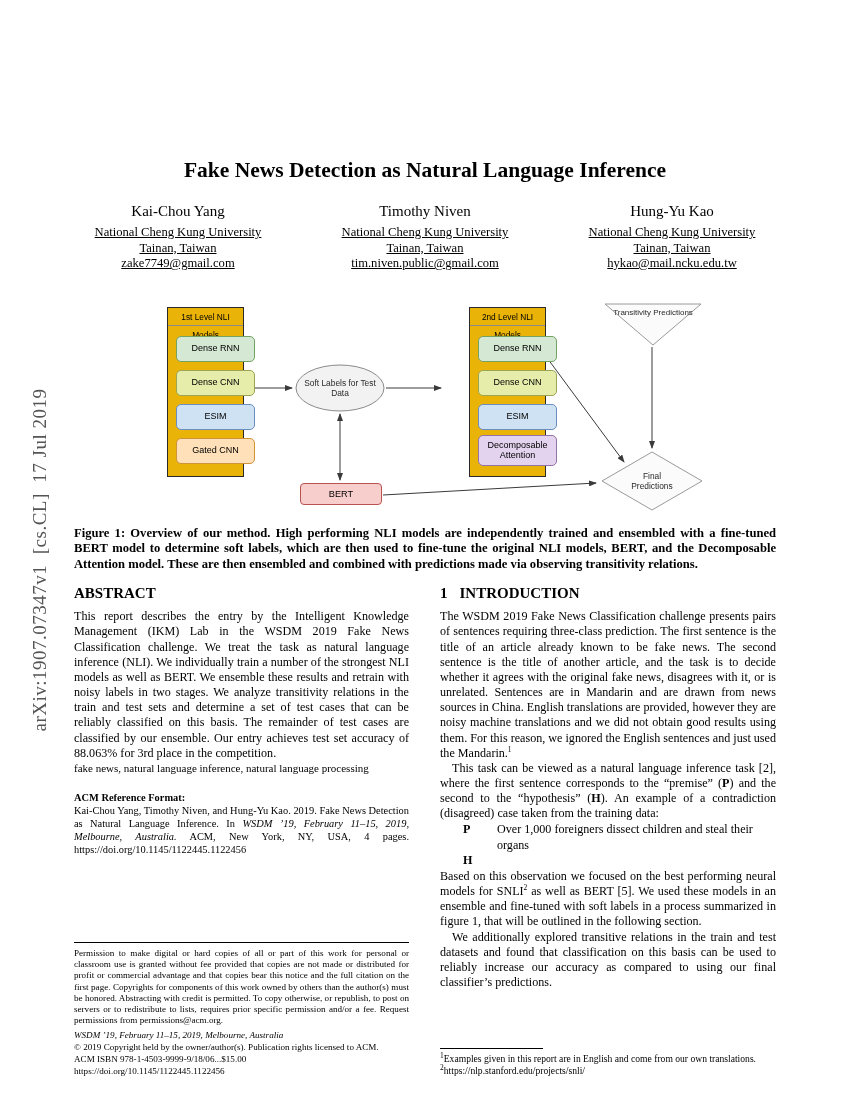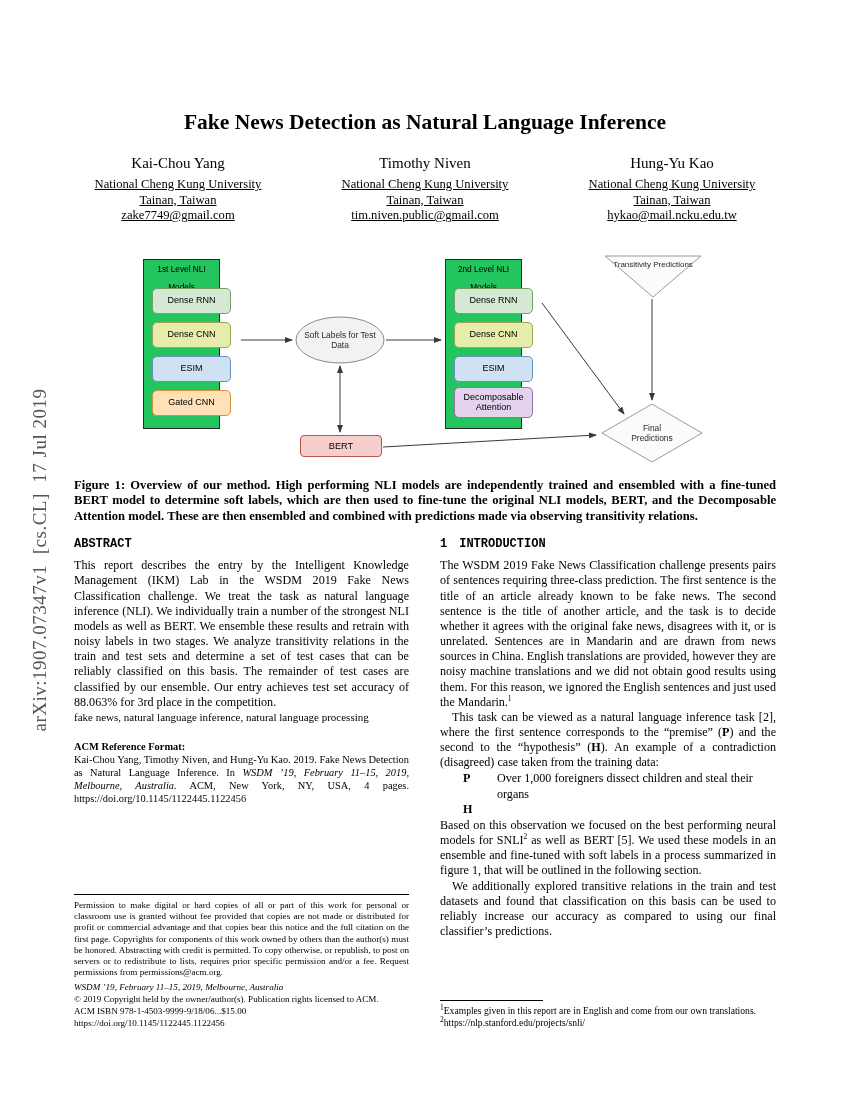--- a/index.html
+++ b/index.html
@@ -9,31 +9,31 @@
     font-family:"Liberation Serif", serif; color:#000; overflow:hidden;
   }
 
   
   .arxiv-stamp { position:absolute; left:24px; top:300px; width:32px; height:520px;
     display:flex; align-items:center; justify-content:center; }
   .arxiv-stamp span { transform:rotate(-90deg); transform-origin:center; white-space:pre;
     font-size:19px; color:#555; letter-spacing:.5px; }
 
   
-  .title { padding-top:110px; text-align:center; font-size:21.5px; font-weight:bold; }
+  .title { padding-top:110px; text-align:center; font-size:21.5px; font-weight:bold;margin-top:48px; }
   .authors { display:flex; justify-content:center; gap:42px; margin-top:20px; }
   .author { text-align:center; min-width:205px; }
   .author-name { font-size:15px; margin-bottom:5px; }
   .author-line { font-size:12.6px; line-height:15.5px;text-decoration:underline; }
 
   
   .fig { position:relative; width:580px; height:216px; margin:27px auto 0;
     font-family:"Liberation Sans", sans-serif; }
   .fig-svg { position:absolute; left:0; top:0; }
-  .fig-box { position:absolute; width:77px; height:170px; border:1px solid #2a2a2a; background:#22c55e; }
+  .fig-box { position:absolute; width:77px; height:170px; border:1px solid #2a2a2a; background:#eab308;margin-left:24px; }
   .fig-box-title { height:18px; line-height:18px; text-align:center; font-size:8.3px;
     border-bottom:1px solid #8a8a8a; }
   .fig-item { position:absolute; left:8px; width:79px; border:1px solid; border-radius:5px;
     display:flex; align-items:center; justify-content:center; font-size:9px;
     text-align:center; line-height:10.5px; padding:12px 2px; height:23px; }
   .c-green  { background:#d5e8d4; border-color:#74a263; }
   .c-yellow { background:#e6edaa; border-color:#9ba553; }
   .c-blue   { background:#cfe2f3; border-color:#6c8ebf; }
   .c-orange { background:#ffe0b8; border-color:#cf9338; }
   .c-purple { background:#e3d3ee; border-color:#9673a6; }
@@ -50,21 +50,21 @@
 
   .caption { width:702px; margin:11px auto 0; font-weight:bold; font-size:12.6px;
     line-height:15.6px; text-align:justify; }
 
   
   .columns { width:702px; margin:13px auto 0; display:flex; gap:31px; height:492px; }
   .col { position:relative; flex:0 0 auto; }
   .col-left { width:335px; }
   .col-right { width:336px; }
 
-  .sec-head { font-family:Liberation Mono, monospace; font-weight:bold; font-size:12px;
+  .sec-head { font-family:Liberation Serif, serif; font-weight:bold; font-size:15px;
     margin-bottom:7px; }
   .sec-head-title { margin-left:12px; }
   .body-text { font-size:12.1px; line-height:15.15px; text-align:justify; }
   .indent { text-indent:12px; }
   .mt { margin-top:16px; }
   .keywords-text { font-size:11px; line-height:15px; }
 
   .acm-head { font-weight:bold; font-size:10.4px; margin-top:16px; margin-bottom:2px; }
   .acm-ref { font-size:10.4px; line-height:12.9px; text-align:justify; }
   .acm-ref .it { font-style:italic; }

